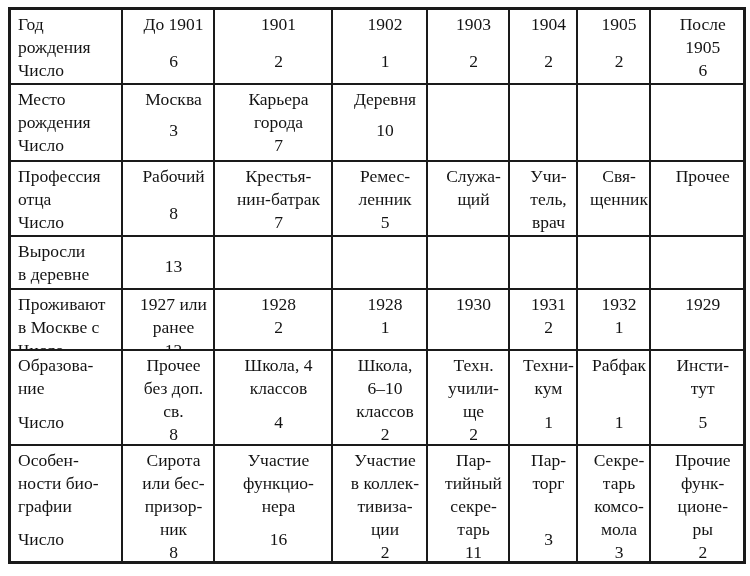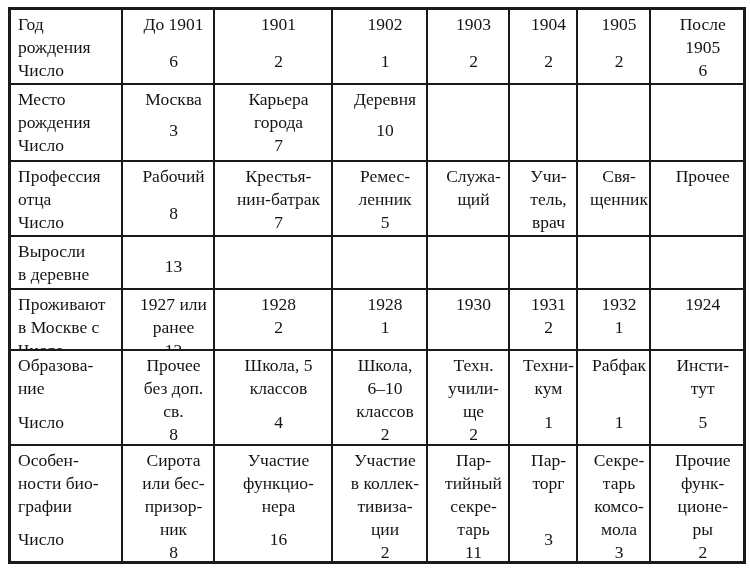--- a/index.html
+++ b/index.html
@@ -311,21 +311,21 @@
             </div>
           </td>
           <td>
             <div class="cellbox center" style="height:59px">
               <span class="txt">1932</span>
               <span class="txt">1</span>
             </div>
           </td>
           <td>
             <div class="cellbox center" style="height:59px">
-              <span class="txt">1924</span>
+              <span class="txt">1929</span>
               <span class="txt"></span>
             </div>
           </td>
         </tr>
         <tr>
           <td>
             <div class="cellbox left" style="height:93px">
               <span class="txt">Образова-
 ние</span>
               <span class="txt">Число</span>
@@ -334,21 +334,21 @@
           <td>
             <div class="cellbox center" style="height:93px">
               <span class="txt">Прочее
 без доп.
 св.</span>
               <span class="txt">8</span>
             </div>
           </td>
           <td>
             <div class="cellbox center" style="height:93px">
-              <span class="txt">Школа, 5
+              <span class="txt">Школа, 4
 классов</span>
               <span class="txt">4</span>
             </div>
           </td>
           <td>
             <div class="cellbox center" style="height:93px">
               <span class="txt">Школа,
 6–10
 классов</span>
               <span class="txt">2</span>

